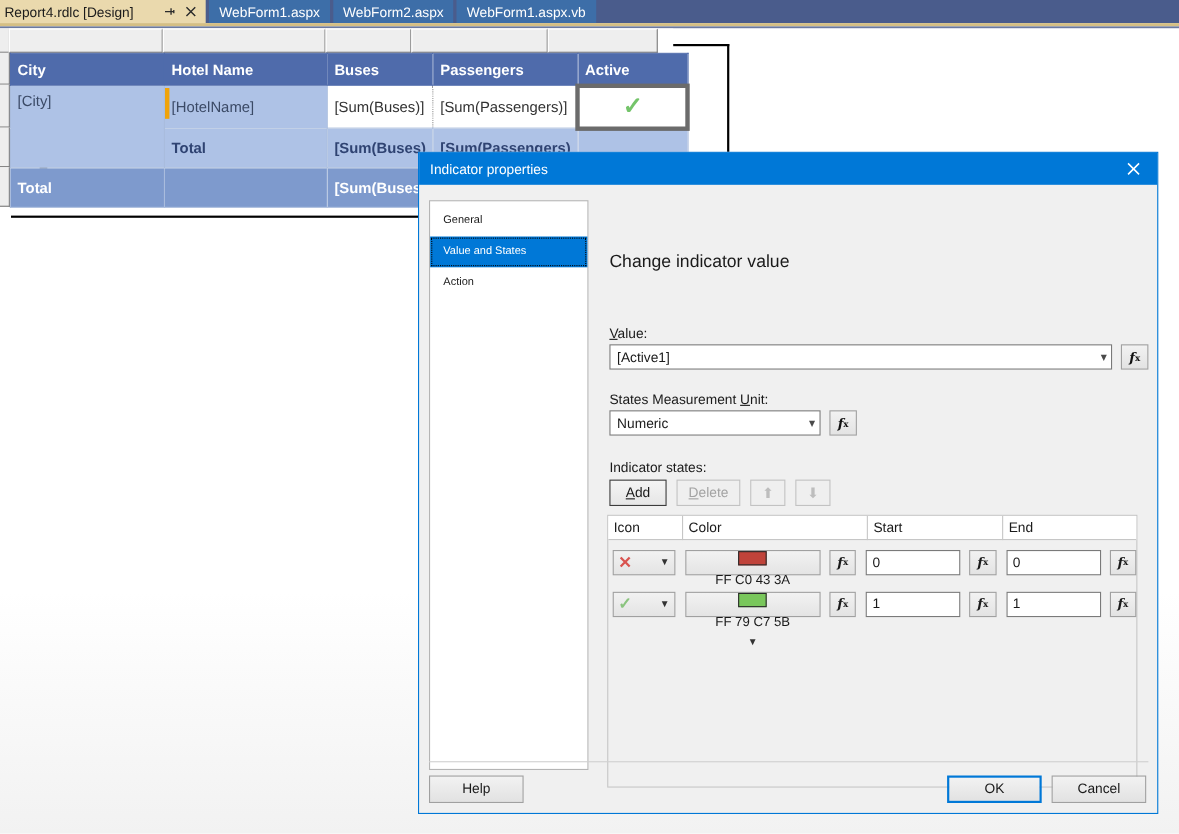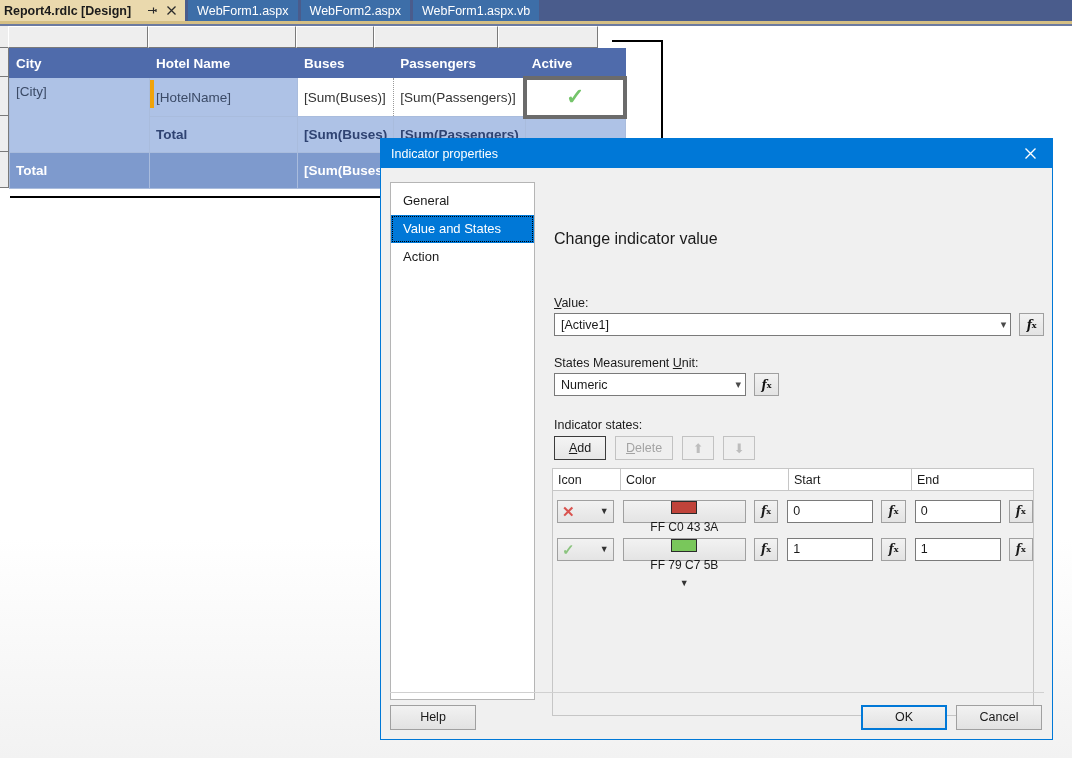--- a/index.html
+++ b/index.html
@@ -24,21 +24,21 @@
     font-size: 12.5px; color: #ffffff;
     background: #3d6ea8;
     margin-right: 3px;
     white-space: nowrap;
   }
   .tab.active {
     background: #ead9ad;
     color: #1b1b1b;
     padding-left: 4px; padding-right: 4px;
   }
-  .tab .tab-label { margin-right: 12px; font-weight: bold; }
+  .tab .tab-label { margin-right: 24px; }
   .tab-pin, .tab-close {
     font-size: 12px; color: #2b2b2b; padding: 0 4px; line-height: 1;
   }
   .tab-pin svg, .tab-close svg { display: block; }
   .tabstrip-underline {
     position: absolute; left: 0; top: 21px; width: 1072px; height: 3px;
     background: #d5bf84;
   }
   .tabstrip-underline2 {
     position: absolute; left: 0; top: 24px; width: 1072px; height: 2px;
@@ -168,21 +168,21 @@
   }
   .dlg-body { position: relative; height: 573px; }
 
   .nav-list {
     position: absolute; left: 9px; top: 14px; width: 145px; height: 518px;
     background: #ffffff; border: 1px solid #b5b5b5;
     padding-top: 4px;
   }
   .nav-item {
     height: 28px; line-height: 28px; padding-left: 12px;
-    font-size: 13px; color: #1a1a1a;
+    font-size: 10px; color: #1a1a1a;
   }
   .nav-item.selected {
     background: #0078d7; color: #ffffff;
     outline: 1px dotted #000000; outline-offset: -2px;
   }
 
   .pane {
     position: absolute; left: 163px; top: 14px; width: 500px; height: 540px;
   }
   .pane-heading {

